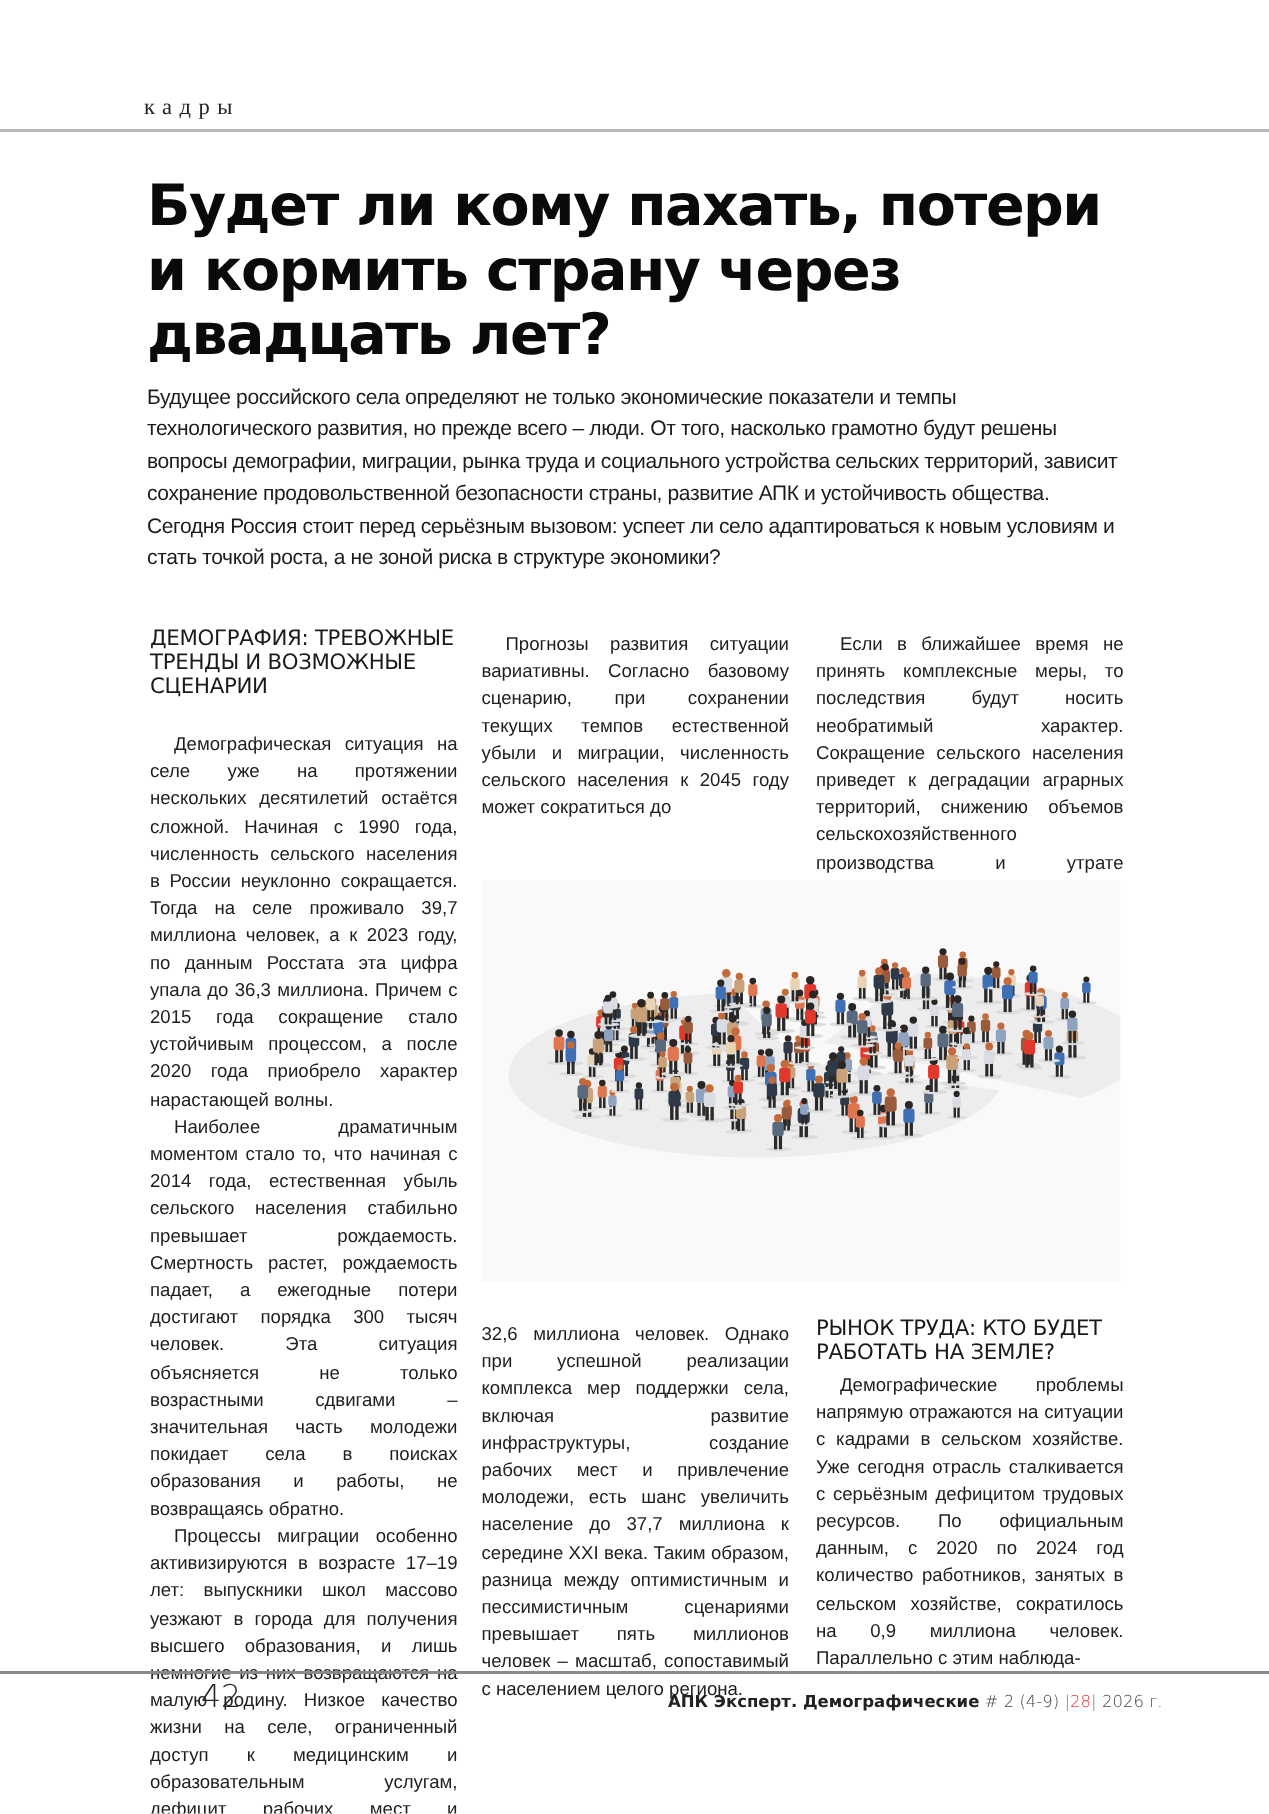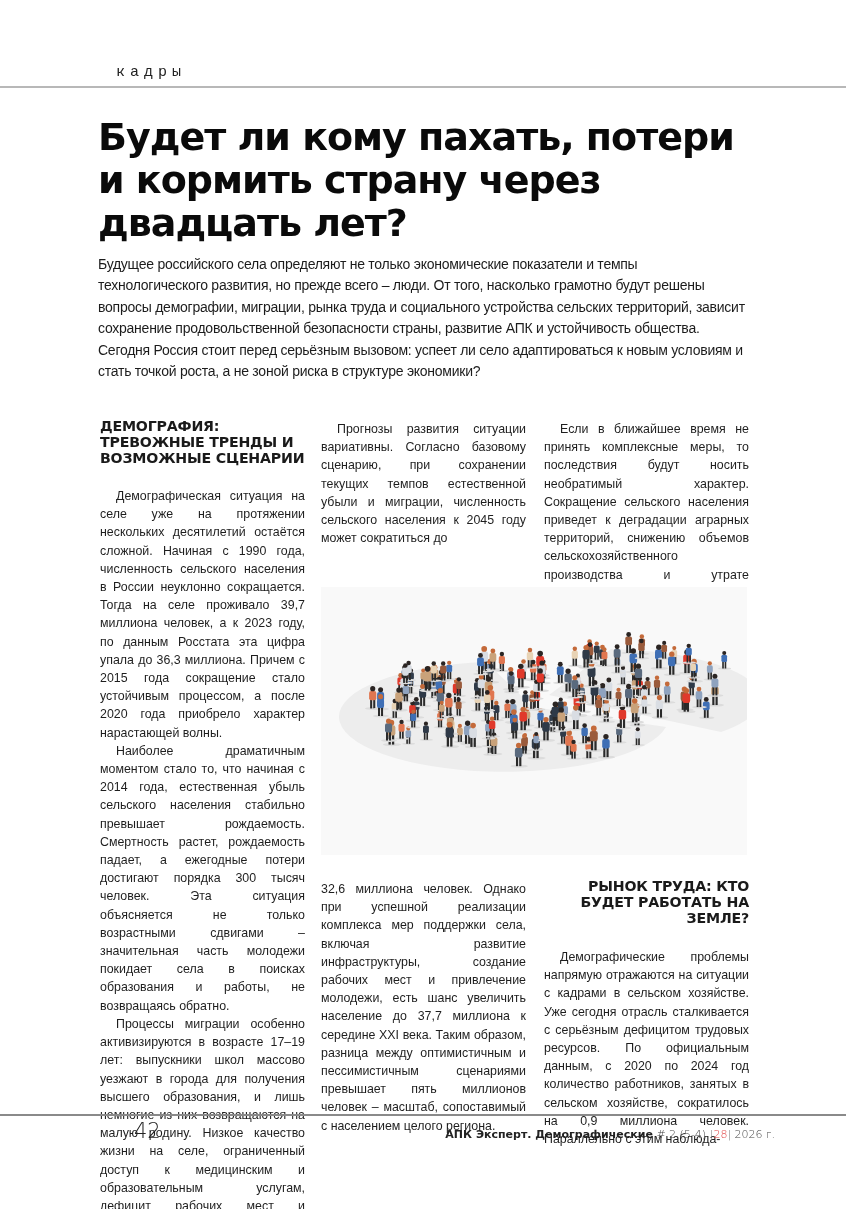--- a/index.html
+++ b/index.html
@@ -1,36 +1,36 @@
 <!DOCTYPE html>
 <html><head>
 <meta charset="utf-8">
 <style>
   * { box-sizing: border-box; margin: 0; padding: 0; }
   html, body { width: 846px; height: 1209px; background: #ffffff; overflow: hidden; }
   body { position: relative; font-family: "Liberation Sans", sans-serif; color: #1a1a1a; }
 
-  .rubric { position: absolute; left: 116px; top: 64px; font-size: 15px; letter-spacing: 5px; color: #222; font-family: Liberation Mono, monospace; font-weight: 300; }
+  .rubric { position: absolute; left: 96px; top: 64px; font-size: 15px; letter-spacing: 5px; color: #222; font-family: Liberation Serif, serif; font-weight: 300; }
   .rule-top { position: absolute; left: 0; top: 86px; width: 846px; height: 2px; background: #b8b8b8; }
 
   .headline { position: absolute; left: 98px; top: 116px; width: 660px; font-family: "DejaVu Sans", sans-serif; font-weight: bold; font-size: 38px; line-height: 43px; letter-spacing: -1px; color: #0a0a0a; }
 
   .lead { position: absolute; left: 98px; top: 254px; width: 650px; font-family: "Liberation Sans", sans-serif; font-size: 14px; line-height: 21.4px; color: #1c1c1c; letter-spacing: -0.25px; }
 
   .col { position: absolute; top: 418px; width: 205px; font-family: "Liberation Sans", sans-serif; font-size: 12.4px; line-height: 18.2px; color: #1e1e1e; text-align: justify; hyphens: manual; }
   .col p { text-indent: 16px; }
   .col p.cont { text-indent: 0; }
   .col1 { left: 100px; }
   .col2 { left: 321px; top: 420px; }
   .col2b { left: 321px; top: 880px; }
   .col3 { left: 544px; top: 420px; }
   .col3b { left: 544px; top: 878px; }
 
-  .sec-title { font-family: "DejaVu Sans", sans-serif; font-weight: 700; font-size: 14.2px; line-height: 16px; color: #1a1a1a; letter-spacing: -0.2px; text-align: left; text-indent: 0; margin-bottom: 21px; }
-  .col3b .sec-title { margin-bottom: 22px; text-align: right; }
+  .sec-title { font-family: "DejaVu Sans", sans-serif; font-weight: 400; font-size: 14.2px; line-height: 16px; color: #1a1a1a; letter-spacing: -0.2px; text-align: left; text-indent: 0; margin-bottom: 21px; }
+  .col3b .sec-title { margin-bottom: 4px; }
 
   .illustration { position: absolute; left: 321px; top: 587px; width: 426px; height: 268px; background: #f9f9f9; overflow: hidden; }
   .illustration svg { width: 100%; height: 100%; display: block; }
 
   .rule-bottom { position: absolute; left: 0; top: 1114px; width: 846px; height: 2px; background: #8a8a8a; }
   .page-num { position: absolute; left: 101px; top: 1119px; font-family: "DejaVu Sans", sans-serif; font-size: 21px; font-weight: 300; color: #222; margin-left: 33px; }
   .footer-pub { position: absolute; right: 71px; top: 1128px; font-family: "DejaVu Sans", sans-serif; font-size: 11px; color: #222; white-space: nowrap; }
   .footer-pub .mag { font-weight: bold; }
   .footer-pub .issue, .footer-pub .year { font-weight: 300; color: #444; }
   .footer-pub .num { color: #e03a3a; font-weight: 300; }
@@ -1271,16 +1271,16 @@
 
 <div class="col col3b">
   <h2 class="sec-title">РЫНОК ТРУДА: КТО БУДЕТ РАБОТАТЬ НА ЗЕМЛЕ?</h2>
   <p>Демографические проблемы напрямую отражаются на ситуации с кадрами в сельском хозяйстве. Уже сегодня отрасль сталкивается с серьёзным дефицитом трудовых ресурсов. По официальным данным, с 2020 по 2024 год количество работников, занятых в сельском хозяйстве, сократилось на 0,9 миллиона человек. Параллельно с этим наблюда-</p>
 </div>
 
 <div class="rule-bottom"></div>
 <div class="page-num">42</div>
 <div class="footer-pub">
   <span class="mag">АПК Эксперт. Демографические</span>
-  <span class="issue"># 2 (5-4)</span>
+  <span class="issue"># 2 (4-9)</span>
   <span class="bar">|</span><span class="num">28</span><span class="bar">|</span>
   <span class="year">2026 г.</span>
 </div>
 
 </body></html>

